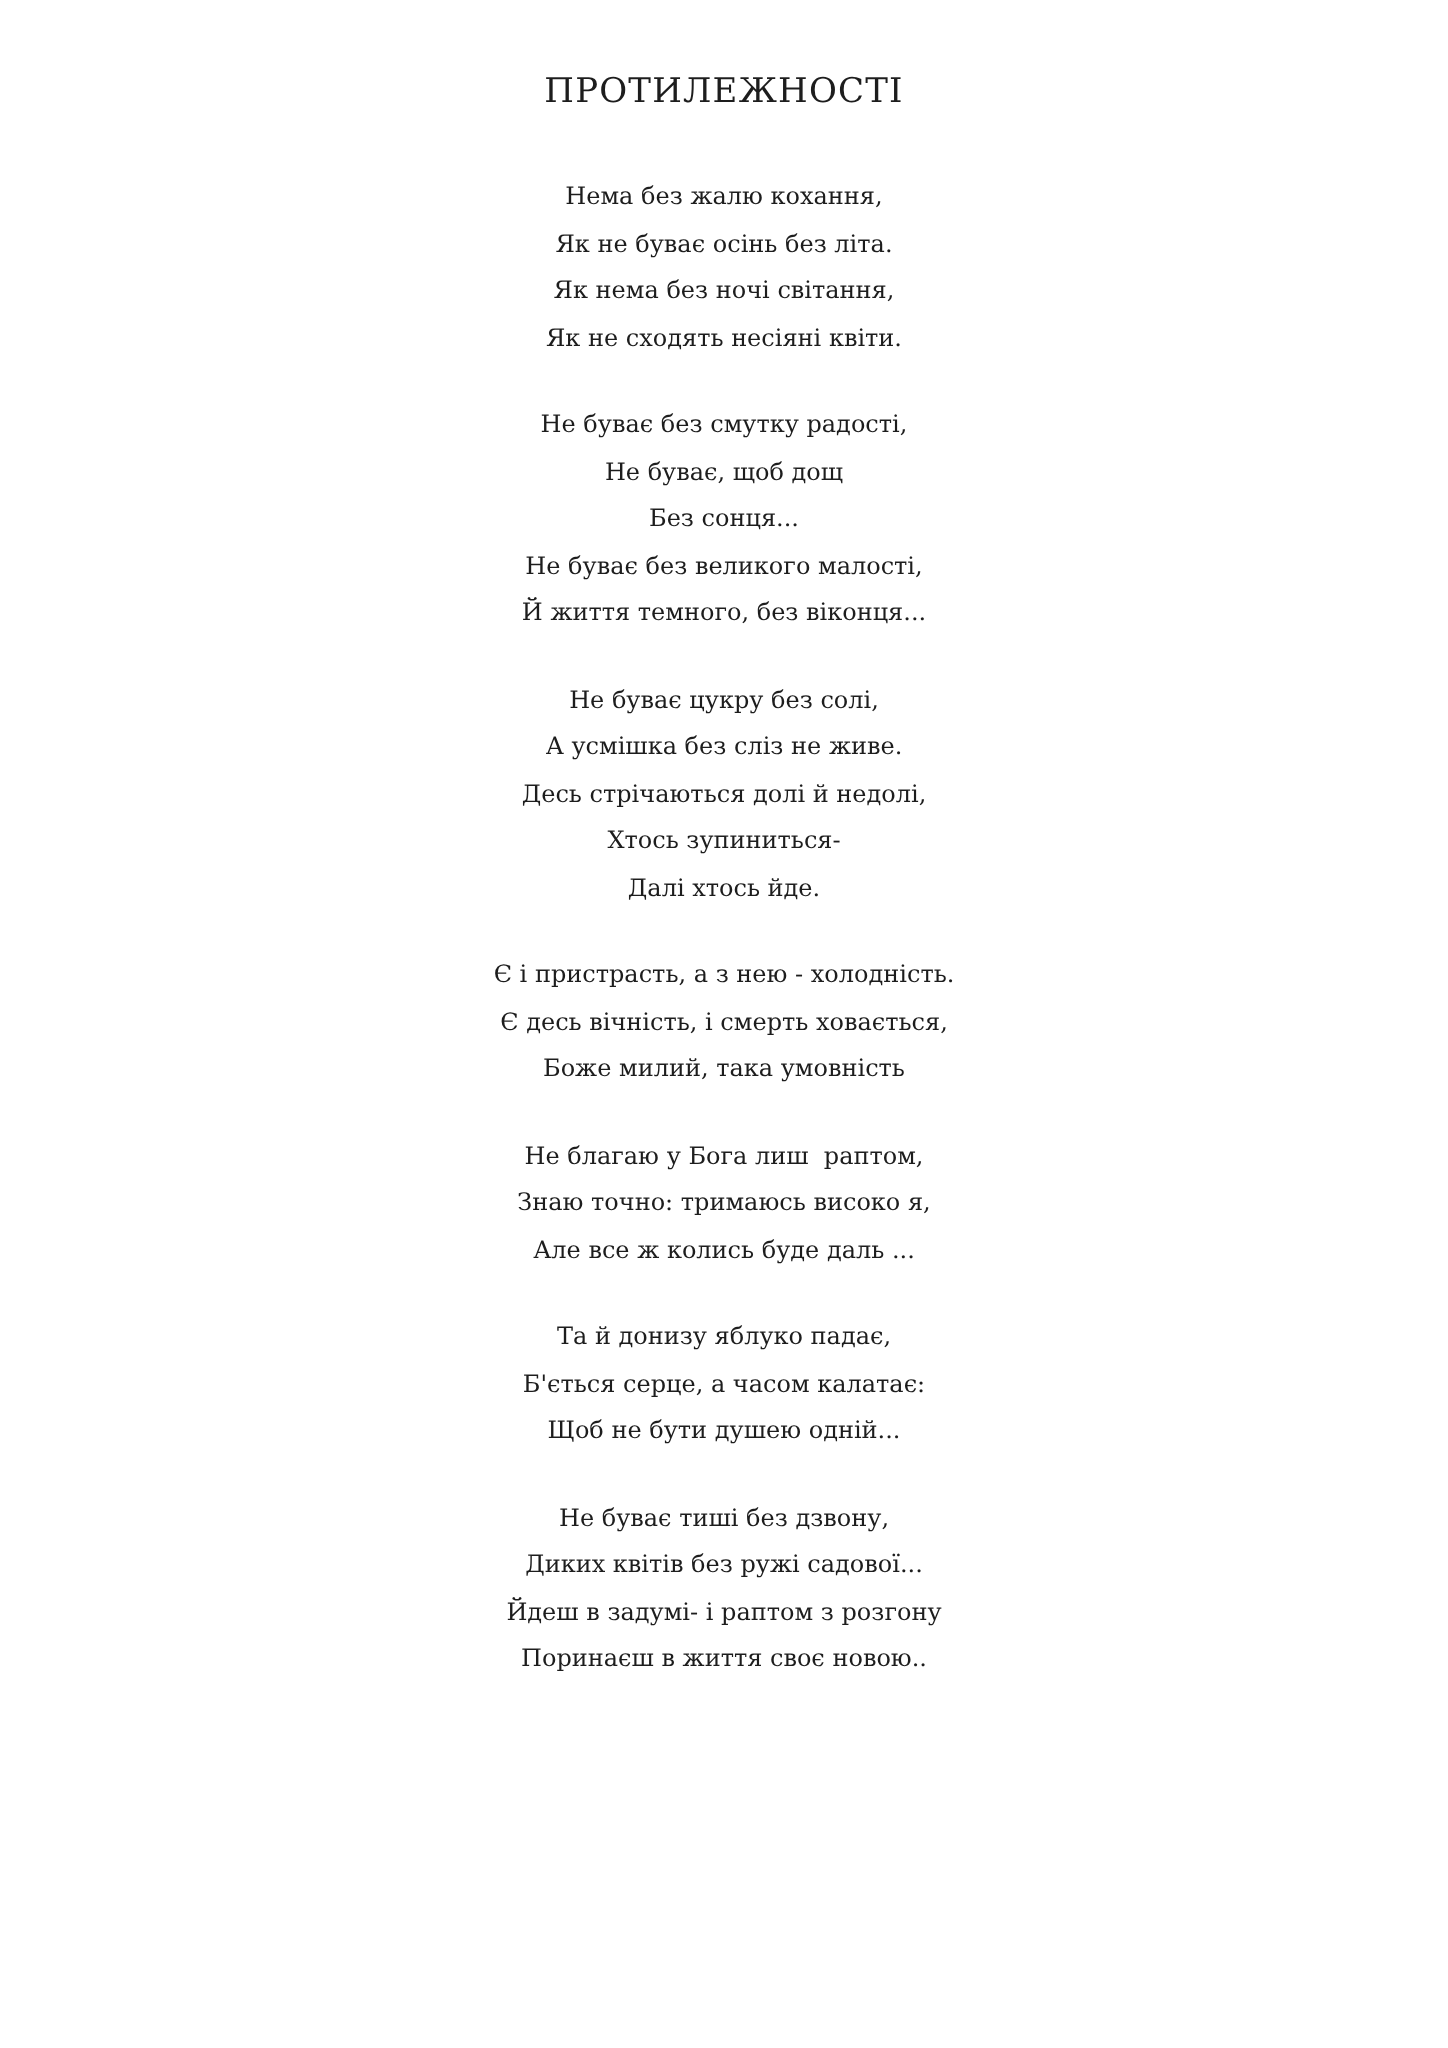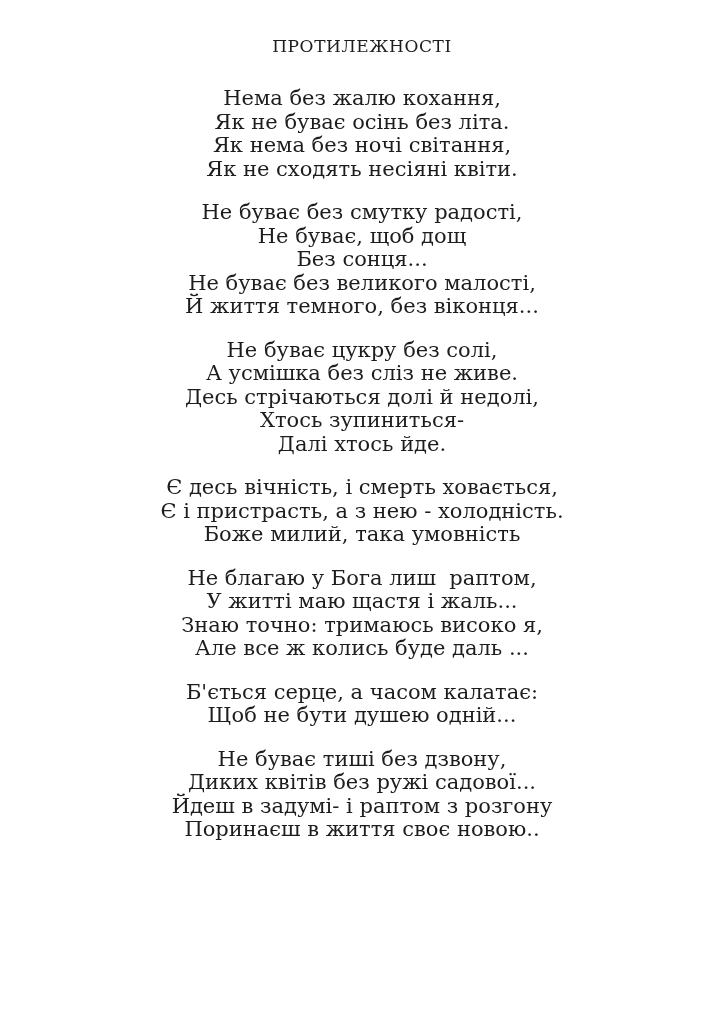--- a/index.html
+++ b/index.html
@@ -27,21 +27,21 @@
     margin: 0 0 31px 0;
   }
   .poem-body {
     margin: 0;
   }
   .stanza {
     margin: 0 0 20px 0;
   }
   .line {
     margin: 0;
-    font-size: 21px;
+    font-size: 12px;
     line-height: 23.5px;
     white-space: pre-wrap;
   }
 </style>
 </head>
 <body>
 
 <div class="page">
   <h1 class="poem-title">ПРОТИЛЕЖНОСТІ</h1>
   <div class="poem-body">
@@ -59,31 +59,31 @@
         <p class="line">Й життя темного, без віконця...</p>
       </div>
       <div class="stanza">
         <p class="line">Не буває цукру без солі,</p>
         <p class="line">А усмішка без сліз не живе.</p>
         <p class="line">Десь стрічаються долі й недолі,</p>
         <p class="line">Хтось зупиниться-</p>
         <p class="line">Далі хтось йде.</p>
       </div>
       <div class="stanza">
+        <p class="line">Є і пристрасть, а з нею - холодність.</p>
         <p class="line">Є десь вічність, і смерть ховається,</p>
-        <p class="line">Є і пристрасть, а з нею - холодність.</p>
         <p class="line">Боже милий, така умовність</p>
       </div>
       <div class="stanza">
         <p class="line">Не благаю у Бога лиш  раптом,</p>
-        <p class="line">У житті маю щастя і жаль...</p>
         <p class="line">Знаю точно: тримаюсь високо я,</p>
         <p class="line">Але все ж колись буде даль ...</p>
       </div>
       <div class="stanza">
+        <p class="line">Та й донизу яблуко падає,</p>
         <p class="line">Б'ється серце, а часом калатає:</p>
         <p class="line">Щоб не бути душею одній...</p>
       </div>
       <div class="stanza">
         <p class="line">Не буває тиші без дзвону,</p>
         <p class="line">Диких квітів без ружі садової...</p>
         <p class="line">Йдеш в задумі- і раптом з розгону</p>
         <p class="line">Поринаєш в життя своє новою..</p>
       </div>
     </div>

